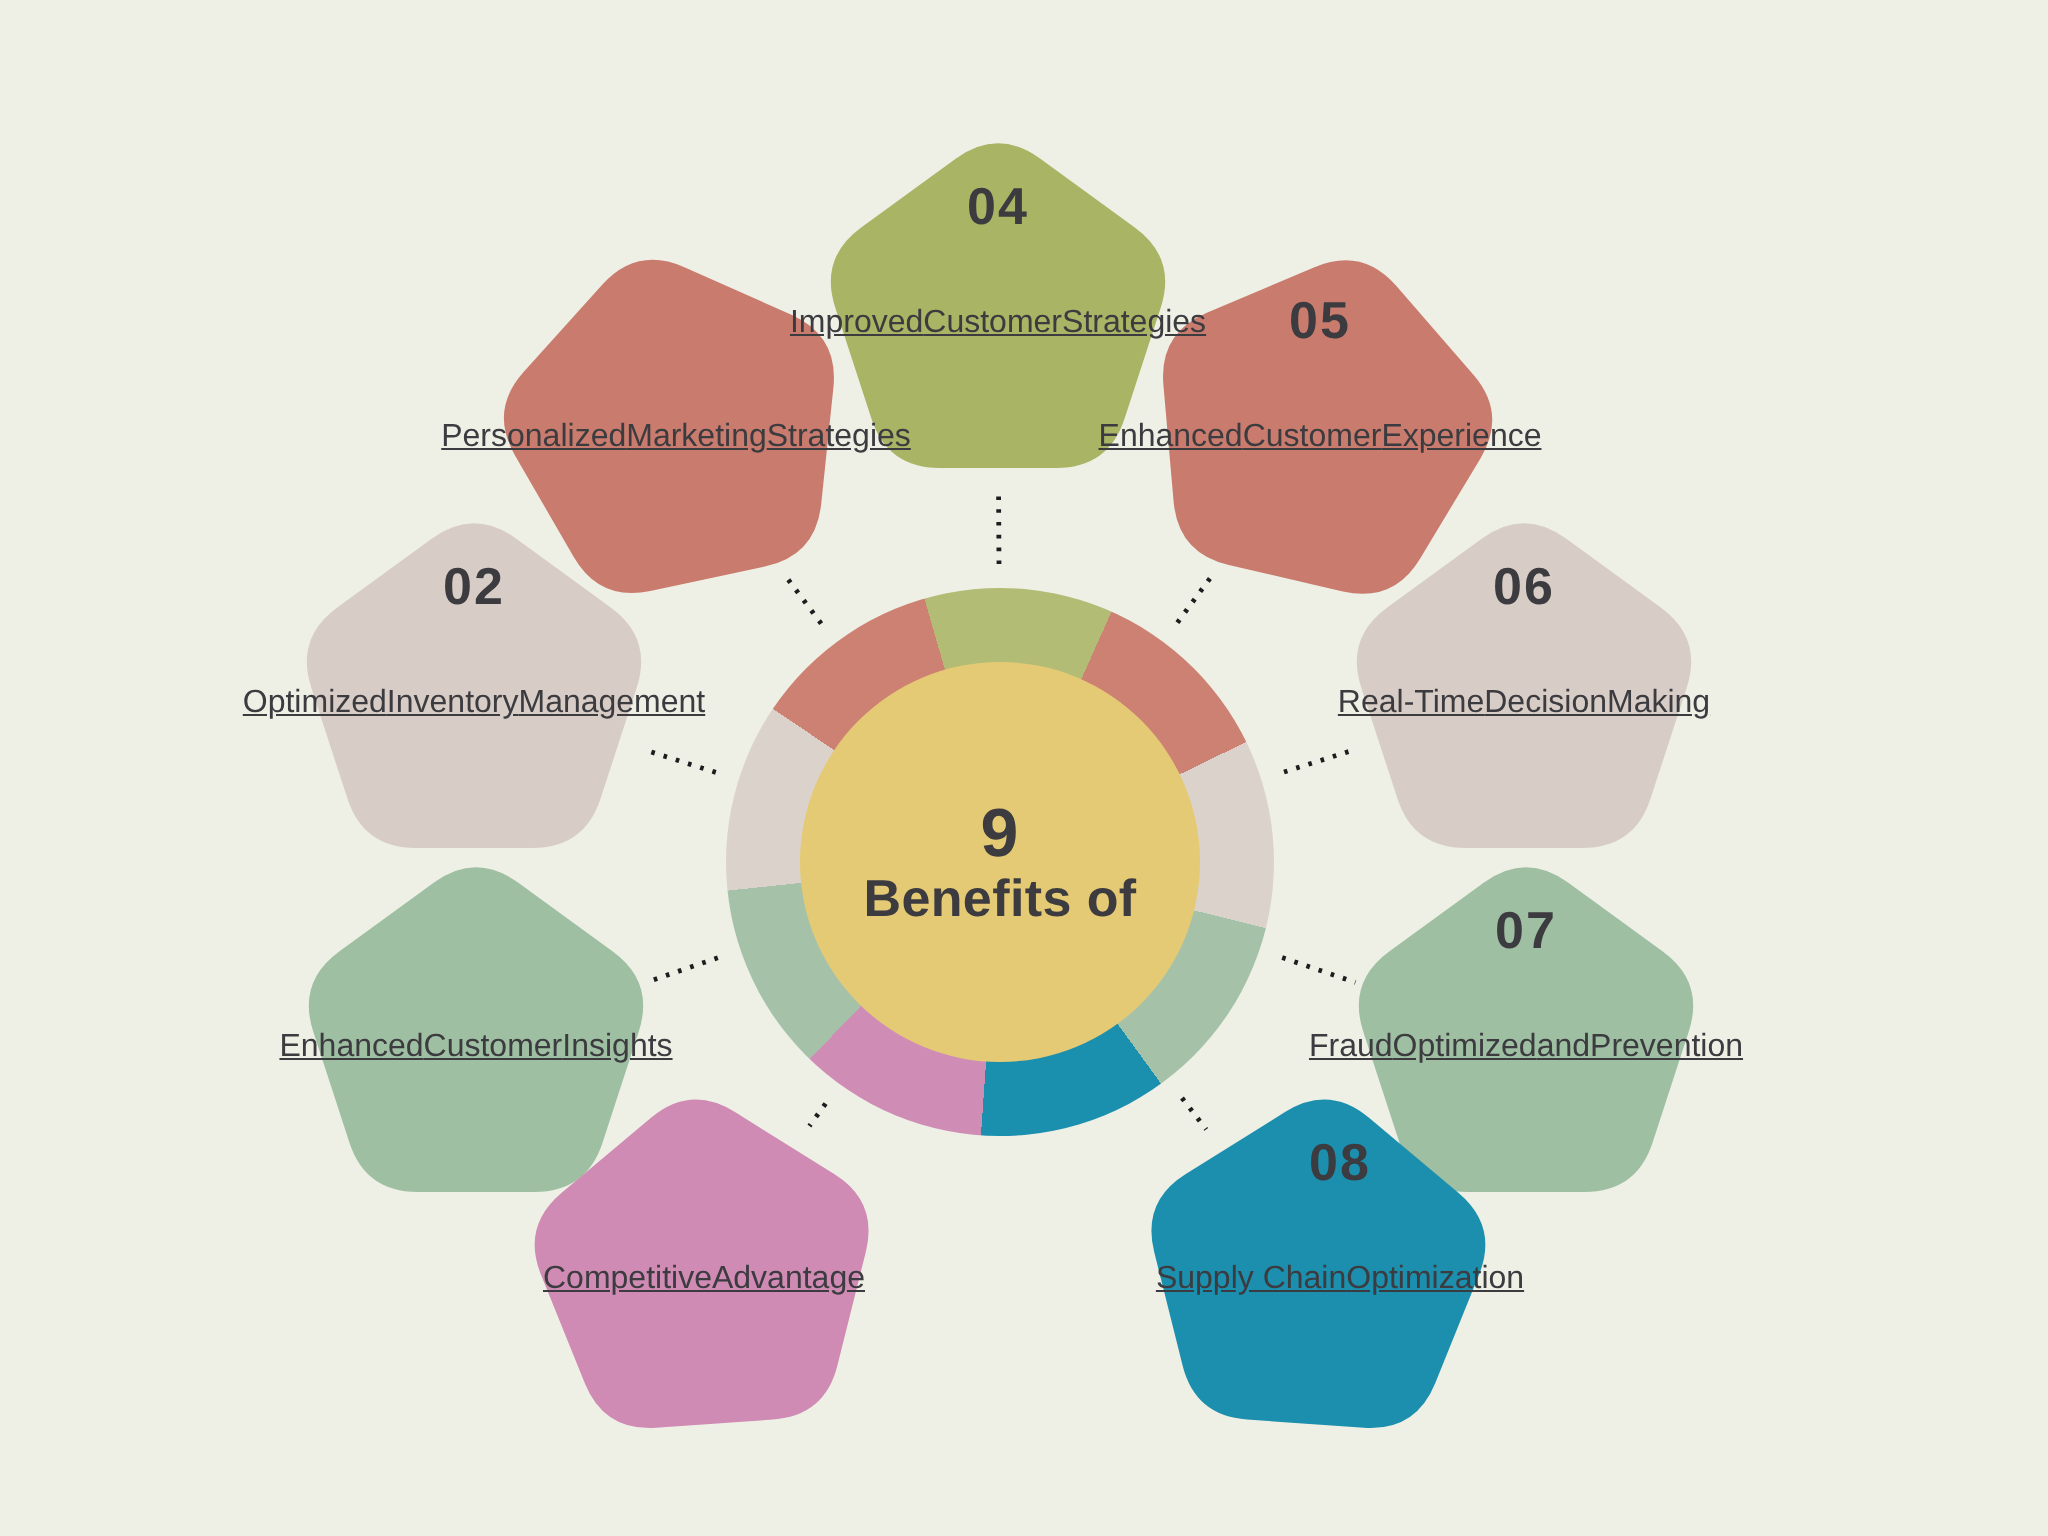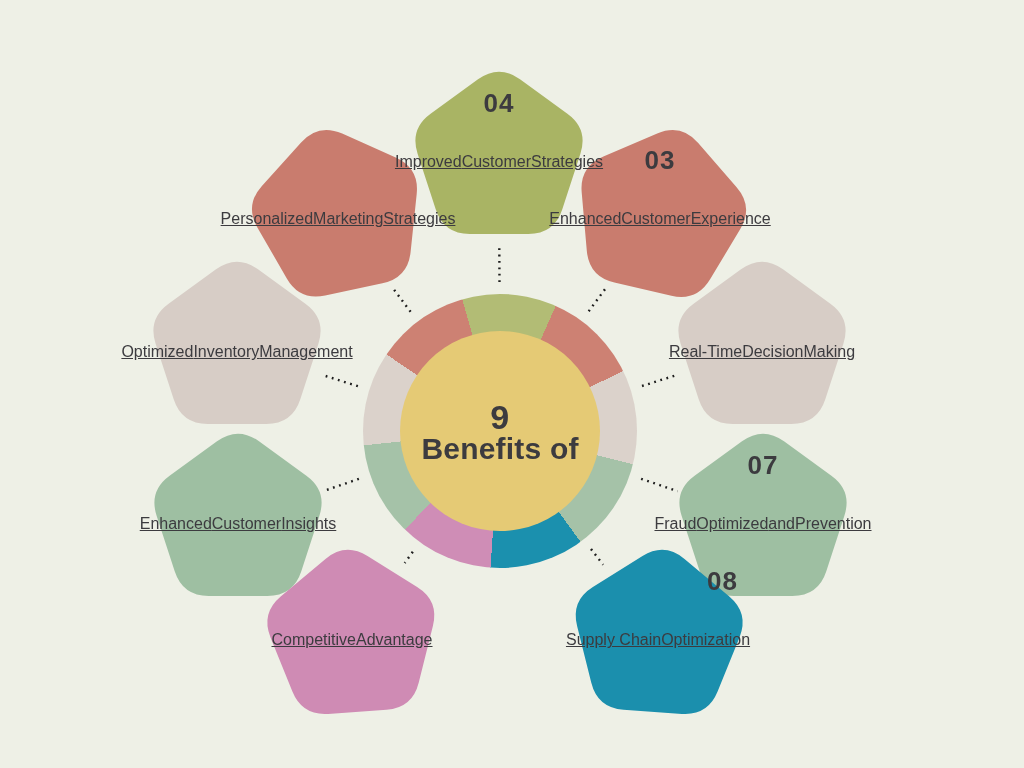--- a/index.html
+++ b/index.html
@@ -16,21 +16,21 @@
   }
   .center-circle{
     position:absolute;width:200px;height:200px;border-radius:50%;
     display:flex;flex-direction:column;align-items:center;justify-content:center;
     text-align:center;
   }
   .center-number{
     font-size:34px;font-weight:bold;line-height:36px;letter-spacing:.5px;
   }
   .center-title{
-    font-size:30px;font-weight:bold;line-height:28px;letter-spacing:.2px;
+    font-size:26px;font-weight:bold;line-height:28px;letter-spacing:.2px;
   }
   .pent-text{
     position:absolute;width:160px;height:160px;pointer-events:none;
     text-align:center;
   }
   .pent-number{
     position:absolute;top:11px;left:0;right:0;
     font-size:26px;font-weight:bold;line-height:28px;letter-spacing:1px;
   }
   .pent-label{
@@ -77,20 +77,21 @@
 
   <div id="pent-texts">
       <div class="pent-text" style="left: 158px; top: 440px;">
         <div class="pent-label">
           <div>Enhanced</div>
           <div>Customer</div>
           <div>Insights</div>
         </div>
       </div>
       <div class="pent-text" style="left: 157px; top: 268px;">
+        <div class="pent-number">02</div>
         <div class="pent-label">
           <div>Optimized</div>
           <div>Inventory</div>
           <div>Management</div>
         </div>
       </div>
       <div class="pent-text" style="left: 258px; top: 135px;">
         <div class="pent-label">
           <div>Personalized</div>
           <div>Marketing</div>
@@ -99,44 +100,45 @@
       </div>
       <div class="pent-text" style="left: 419px; top: 78px;">
         <div class="pent-number">04</div>
         <div class="pent-label">
           <div>Improved</div>
           <div>Customer</div>
           <div>Strategies</div>
         </div>
       </div>
       <div class="pent-text" style="left: 580px; top: 135px;">
-        <div class="pent-number">03</div>
+        <div class="pent-number">05</div>
         <div class="pent-label">
           <div>Enhanced</div>
           <div>Customer</div>
           <div>Experience</div>
         </div>
       </div>
       <div class="pent-text" style="left: 682px; top: 268px;">
+        <div class="pent-number">06</div>
         <div class="pent-label">
           <div>Real-Time</div>
           <div>Decision</div>
           <div>Making</div>
         </div>
       </div>
       <div class="pent-text" style="left: 683px; top: 440px;">
         <div class="pent-number">07</div>
         <div class="pent-label">
           <div>Fraud</div>
           <div>Optimized</div>
           <div>and</div>
           <div>Prevention</div>
         </div>
       </div>
-      <div class="pent-text" style="left: 578px; top: 556px; text-align: right;">
+      <div class="pent-text" style="left: 590px; top: 556px;">
         <div class="pent-number">08</div>
         <div class="pent-label">
           <div>Supply Chain</div>
           <div>Optimization</div>
         </div>
       </div>
       <div class="pent-text" style="left: 272px; top: 556px;">
         <div class="pent-label">
           <div>Competitive</div>
           <div>Advantage</div>

